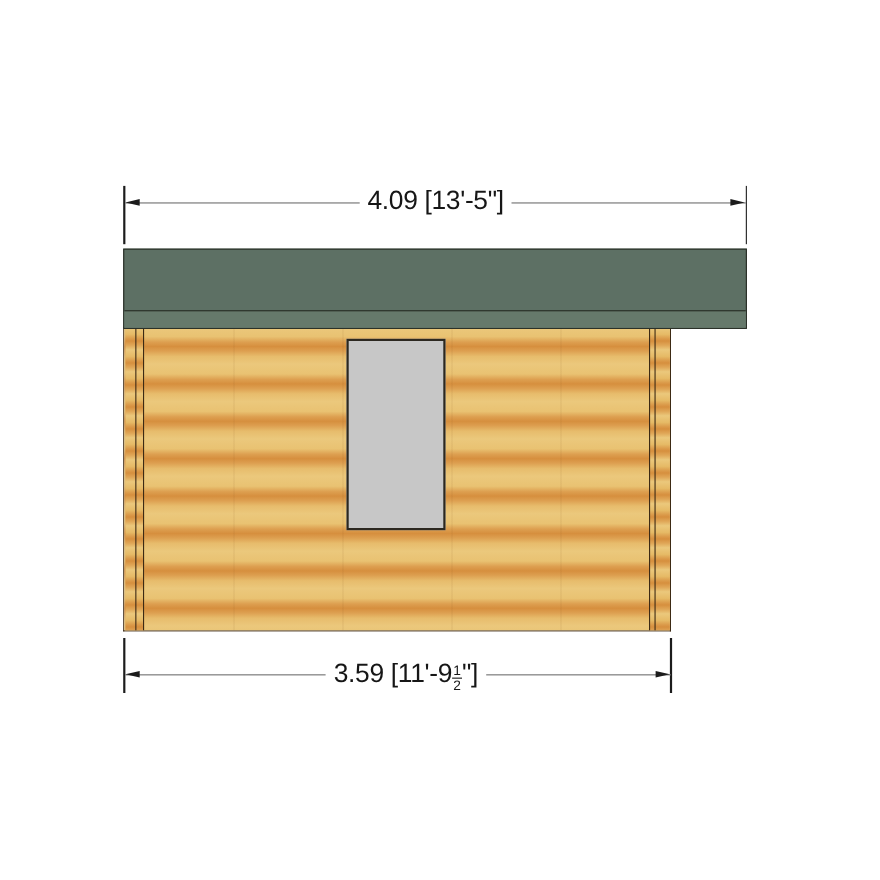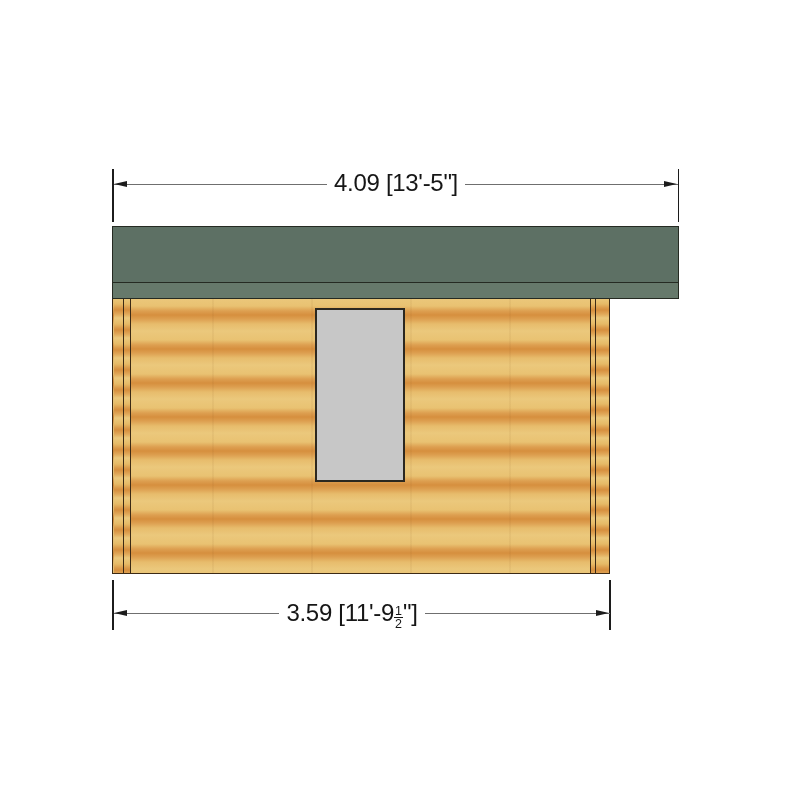--- a/index.html
+++ b/index.html
@@ -108,18 +108,18 @@
       <span class="dim-text">4.09 [13'-5"]</span>
     </div>
   </div>
 
   <div>
     <div class="ext-line" style="left:112px;top:580px;height:50px;"></div>
     <div class="ext-line" style="left:609px;top:580px;height:50px;"></div>
     <div class="dim-line" style="left:113.5px;top:612.5px;width:496px;"></div>
     <div class="arrow arrow-left" style="left:114px;top:610px;"></div>
     <div class="arrow arrow-right" style="left:596px;top:610px;"></div>
-    <div class="dim-text-wrap" style="left:96px;width:512px;top:600px;">
+    <div class="dim-text-wrap" style="left:113px;width:512px;top:600px;">
       <span class="dim-text"><span>3.59 [11'-9</span><span class="frac"><span class="num">1</span><span class="den">2</span></span><span>"]</span></span>
     </div>
   </div>
 
 </div>
 
 </body></html>

